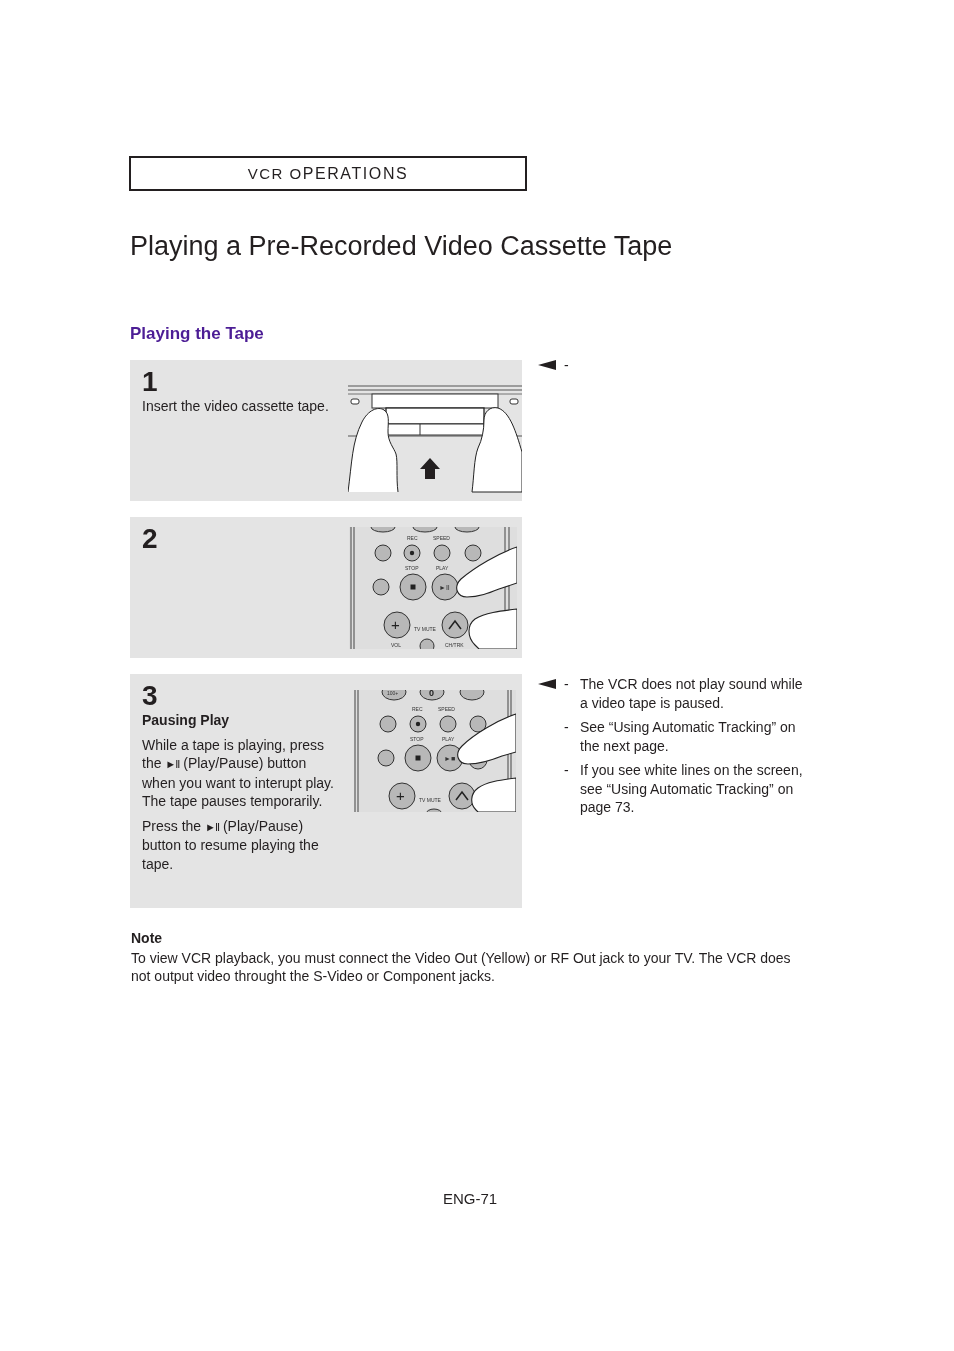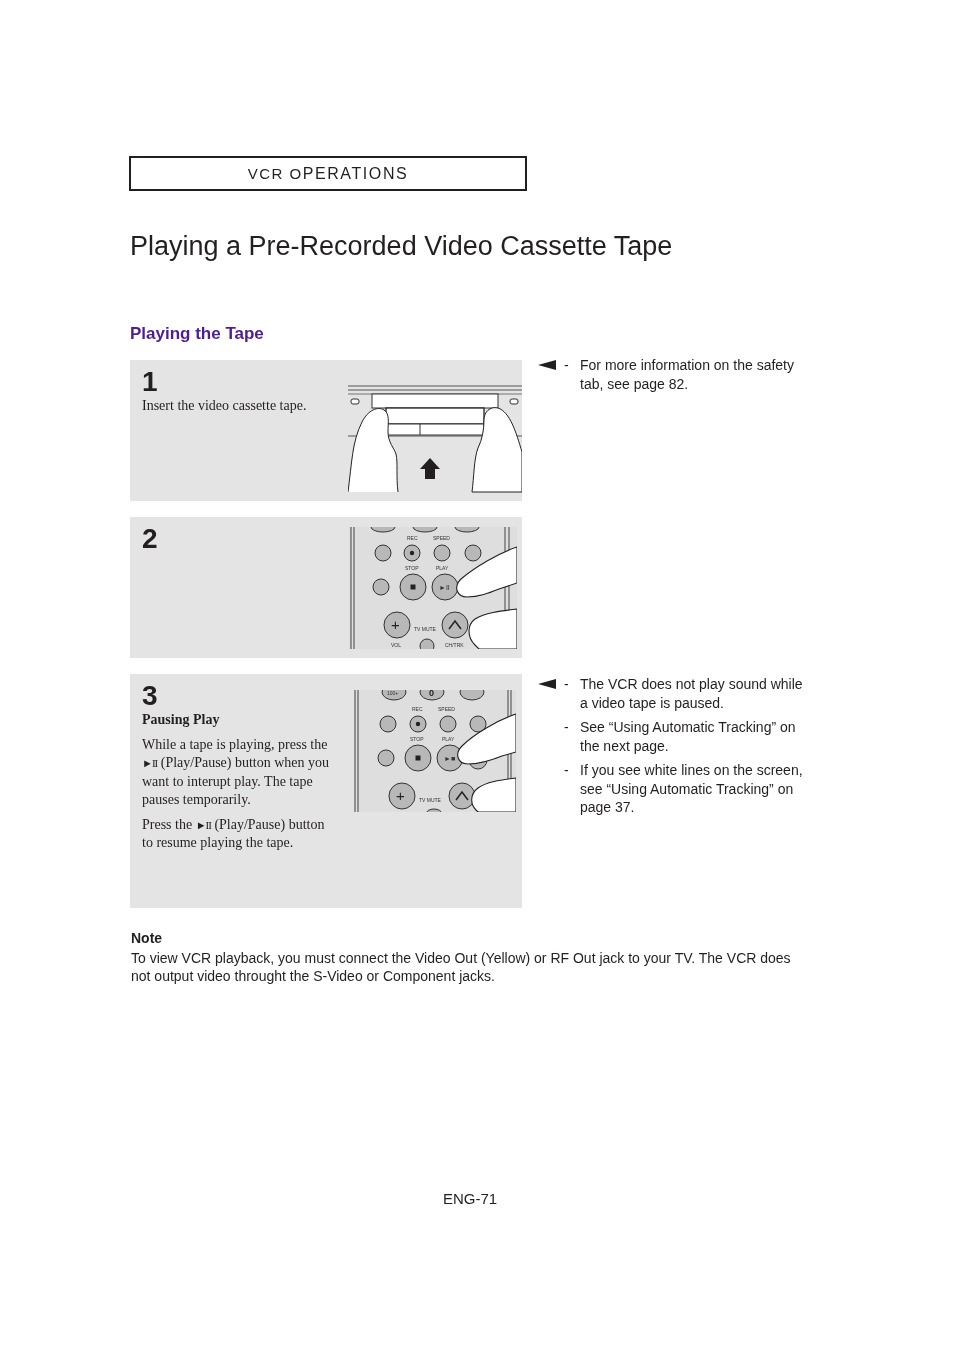--- a/index.html
+++ b/index.html
@@ -4,21 +4,21 @@
 <style>
   html, body { margin: 0; padding: 0; background: #ffffff; }
   body { width: 954px; height: 1351px; position: relative; font-family: "Liberation Sans", sans-serif; color: #231f20; overflow: hidden; }
   .section-box { position: absolute; left: 129px; top: 156px; width: 394px; height: 31px; border: 2px solid #231f20; box-sizing: content-box; }
   .section-box .label { position: absolute; left: 0; right: 0; top: 7px; text-align: center; font-size: 15px; letter-spacing: 1.5px; color: #231f20; }
   .section-box .label .sc { font-size: 16px; letter-spacing: 1.6px; }
   .page-title { position: absolute; left: 130px; top: 232px; width: 640px; margin: 0; font-size: 27px; line-height: 28px; font-weight: normal; color: #231f20; }
   .sub-title { position: absolute; left: 130px; top: 324px; margin: 0; font-size: 17px; font-weight: bold; color: #4c1d95; }
   .panel { position: absolute; left: 130px; width: 392px; background: #e4e4e4; }
   .panel .num { position: absolute; left: 12px; top: 6px; font-size: 28px; font-weight: 900; color: #231f20; line-height: 32px; }
-  .panel .txt { position: absolute; left: 12px; font-size: 14px; line-height: 18.5px; color: #231f20; width: 200px; font-family: Liberation Serif, serif; }
+  .panel .txt { position: absolute; left: 12px; font-size: 14px; line-height: 18.5px; color: #231f20; width: 200px; }
   .panel .txt p { margin: 0 4px 6px 0; }
   .panel .txt .bold { font-weight: bold; margin-bottom: 6px; }
   .illus { position: absolute; }
   .side-note { position: absolute; left: 538px; font-size: 14px; line-height: 18.5px; color: #231f20; width: 270px; }
   .side-note .item { position: relative; padding-left: 42px; margin-bottom: 6px; }
   .side-note .arrow { position: absolute; left: 0; top: 4px; width: 0; height: 0; border-top: 5px solid transparent; border-bottom: 5px solid transparent; border-right: 18px solid #231f20; }
   .side-note .dash { position: absolute; left: 26px; top: 0; }
   .note { position: absolute; left: 131px; top: 929px; width: 680px; font-size: 14px; line-height: 18px; color: #231f20; }
   .note .title { font-weight: bold; margin-bottom: 2px; }
   .footer { position: absolute; left: 443px; top: 1190px; font-size: 15px; color: #231f20; }
@@ -134,37 +134,36 @@
     <ellipse cx="80" cy="124" rx="8" ry="5" fill="#b8b8b8" stroke="#333"></ellipse>
     <path d="M162 24 C144 30 120 44 108 56 C100 64 104 74 114 74 C126 74 138 70 148 66 L162 62 Z" fill="#fff" stroke="#222" stroke-width="1.1"></path>
     <path d="M162 88 C146 90 132 92 124 98 C116 104 116 114 122 120 L124 122 L162 122 Z" fill="#fff" stroke="#222" stroke-width="1.1"></path>
   </svg>
 </div>
 
 <div class="side-note" style="top:356px;">
   <div class="item">
     <span class="arrow"></span>
     <span class="dash">-</span>
-    <span>For more information on the safety tab, see page 82.</span>
   </div>
 </div>
 
 <div class="side-note" style="top:675px;">
   <div class="item">
     <span class="arrow"></span>
     <span class="dash">-</span>
     <span>The VCR does not play sound while a video tape is paused.</span>
   </div>
   <div class="item">
     <span class="dash">-</span>
     <span>See “Using Automatic Tracking” on the next page.</span>
   </div>
   <div class="item">
     <span class="dash">-</span>
-    <span>If you see white lines on the screen, see “Using Automatic Tracking” on page 37.</span>
+    <span>If you see white lines on the screen, see “Using Automatic Tracking” on page 73.</span>
   </div>
 </div>
 
 <div class="note">
   <div class="title">Note</div>
   <div>To view VCR playback, you must connect the Video Out (Yellow) or RF Out jack to your TV. The VCR does not output video throught the S-Video or Component jacks.</div>
 </div>
 
 <div class="footer">ENG-71</div>
 

